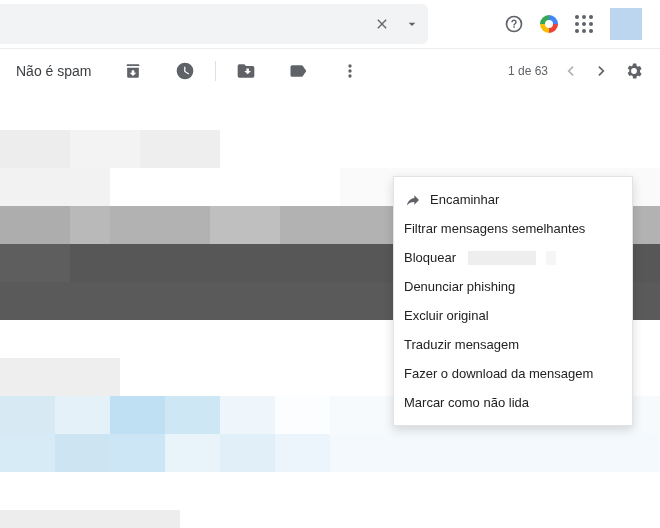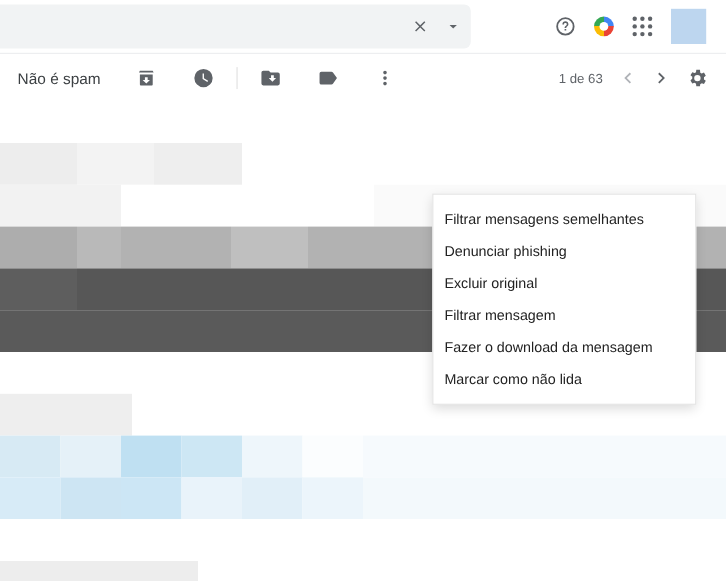--- a/index.html
+++ b/index.html
@@ -228,31 +228,44 @@
         <div style="width:660px;background:#fff"></div>
       </div>
     <div class="mrow">
         <div style="width:180px;background:#ededed"></div>
         <div style="width:480px;background:#fff"></div>
       </div>
   </div>
 </div>
 
 <div class="menu">
+  <div class="mi">
+    <span class="mi-ico">
+        <svg viewBox="0 0 24 24">
+          <path d="M14 9V5l7 7-7 7v-4.1c-5 0-8.5 1.6-11 5.1 1-5 4-10 11-11z"></path>
+        </svg>
+      </span>
+    <span>Encaminhar</span>
+  </div>
   <div class="mi noicon">
       <span>Filtrar mensagens semelhantes</span>
     </div>
   <div class="mi noicon">
+    <span>Bloquear</span>
+    <span class="redact"></span>
+      <span class="redact2"></span>
+  </div>
+  <div class="mi noicon">
       <span>Denunciar phishing</span>
     </div>
   <div class="mi noicon">
       <span>Excluir original</span>
     </div>
   <div class="mi noicon">
-      <span>Filtrar mensagem</span>
+      <span>Traduzir mensagem</span>
     </div>
   <div class="mi noicon">
       <span>Fazer o download da mensagem</span>
     </div>
   <div class="mi noicon">
       <span>Marcar como não lida</span>
     </div>
 </div>
 
 </body></html>

